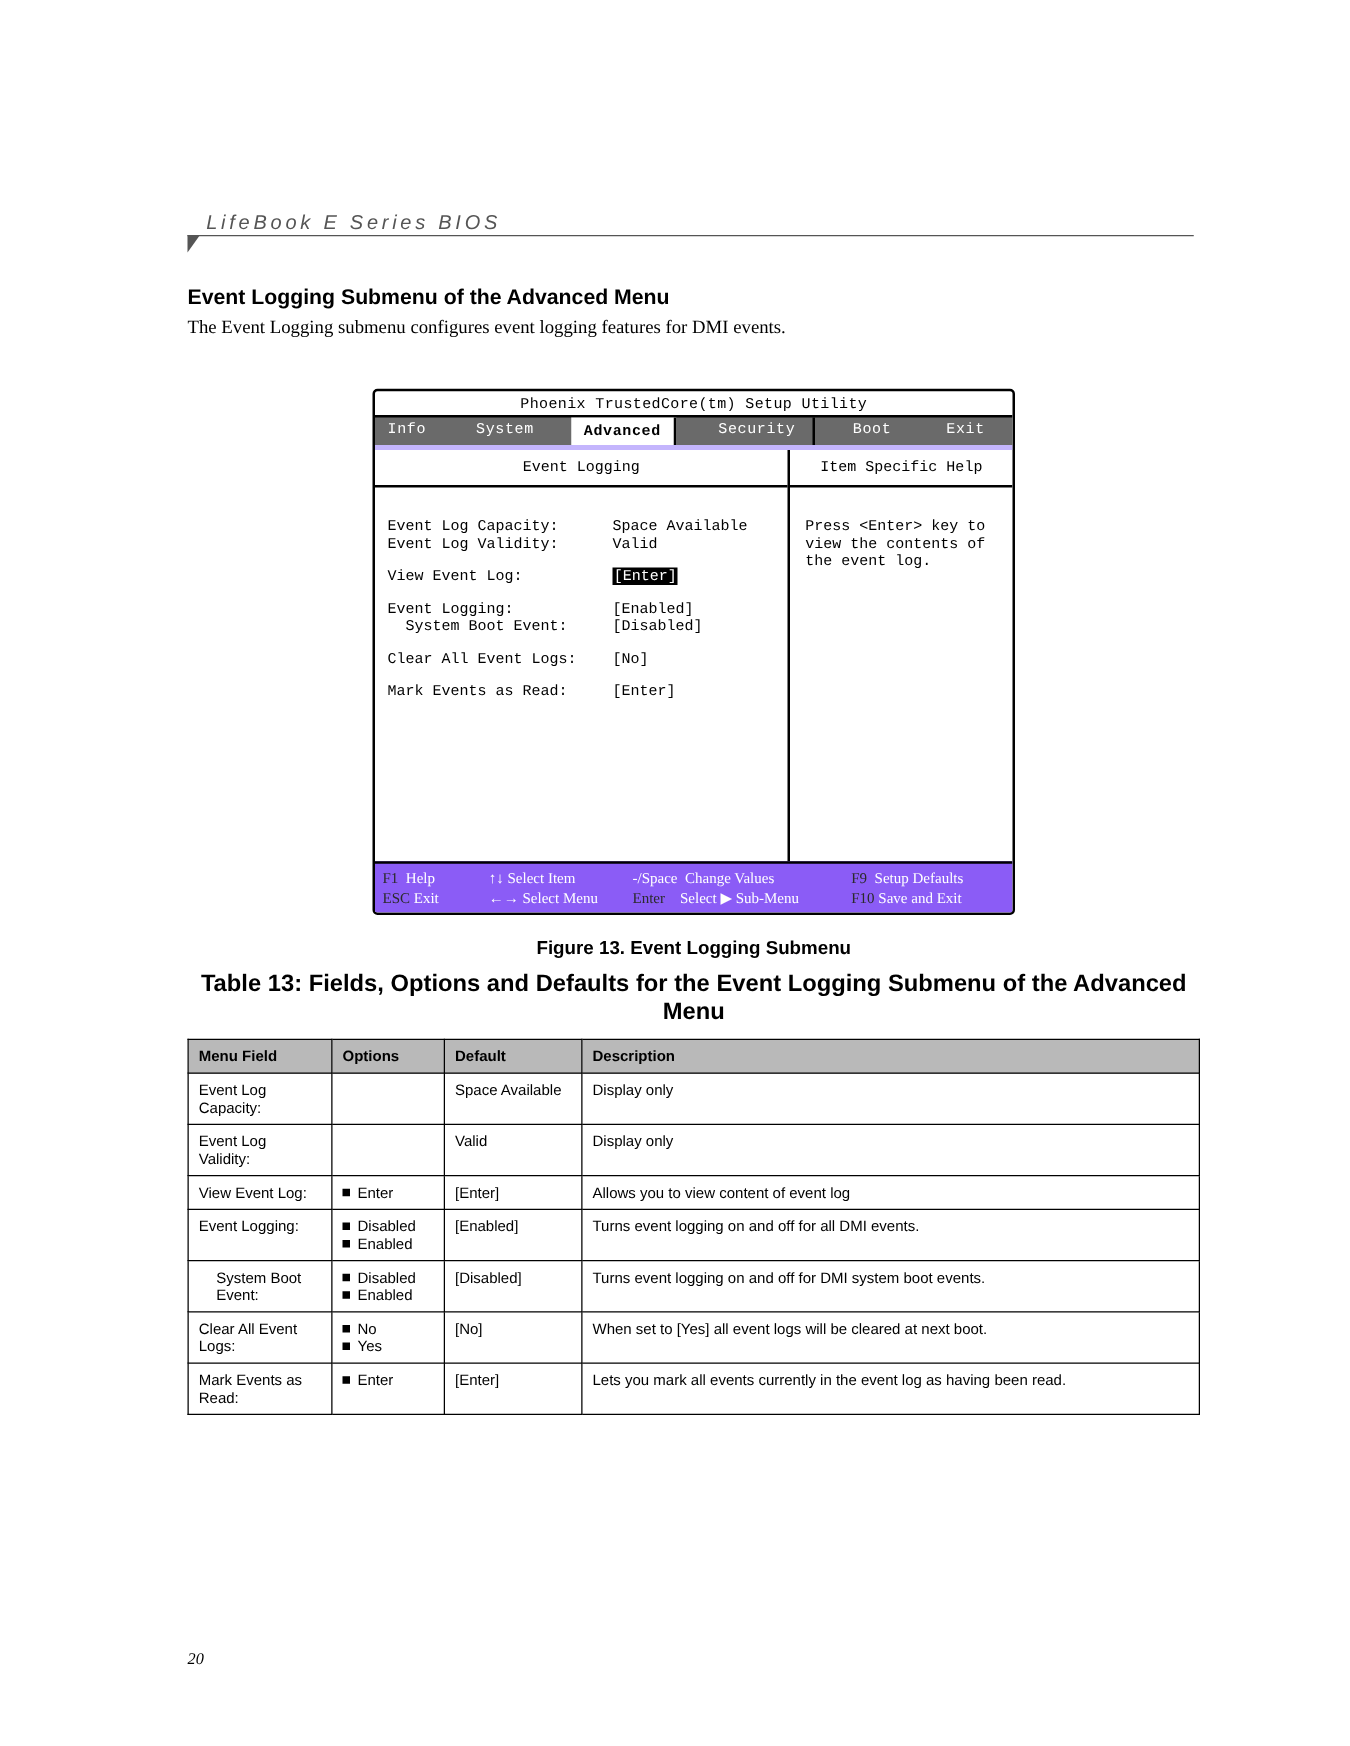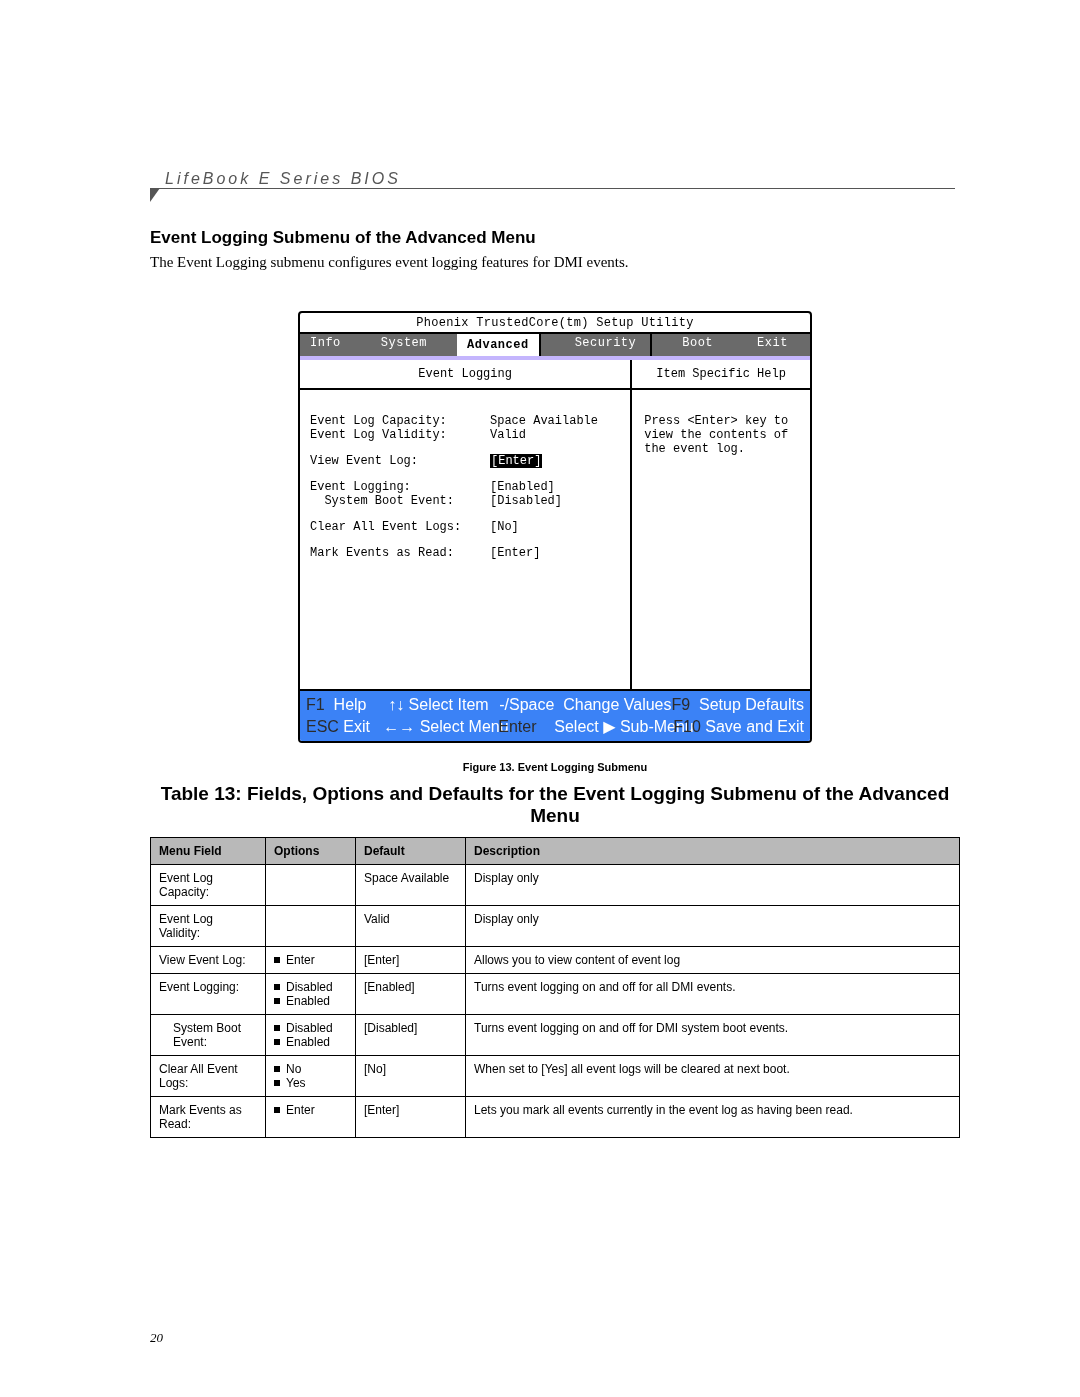--- a/index.html
+++ b/index.html
@@ -117,40 +117,40 @@
   .bios-content-right {
     padding: 24px 12px 10px 12px;
     min-height: 215px;
   }
   .bios-row { display: flex; }
   .bios-row .lab { width: 180px; white-space: pre; }
   .bios-row .val { white-space: pre; }
   .hl { background: #000; color: #fff; padding: 0 1px; }
 
   .bios-footer {
-    background: #3b82f6;
+    background: #8b5cf6;
     color: #fff;
     border-top: 2px solid #000;
     padding: 3px 6px 4px 6px;
-    font-family: Liberation Sans, sans-serif;
-    font-size: 16px;
+    font-family: Liberation Serif, serif;
+    font-size: 12px;
     line-height: 1.35;
   }
   .bios-frow { display: flex; }
   .bios-fcol1 { width: 85px; white-space: pre; }
   .bios-fcol2 { width: 115px; white-space: pre; }
   .bios-fcol3 { width: 175px; white-space: pre; }
   .bios-fcol4 { flex:1; white-space: pre; }
   .key-d { color: #2b2b2b; }
 
   .fig-caption {
     text-align: center;
     font-family: Arial, Helvetica, sans-serif;
     font-weight: bold;
-    font-size: 11px;
+    font-size: 15px;
     margin: 18px 0 10px 0;
   }
   .table-caption {
     text-align: center;
     font-family: Arial, Helvetica, sans-serif;
     font-weight: bold;
     font-size: 19px;
     margin-bottom: 10px;
   }
 
@@ -177,21 +177,21 @@
   table.spec td .bullet {
     display:inline-block; width:6px; height:6px; background:#000;
     margin-right:6px; vertical-align: middle; position: relative; top:-1px;
   }
   table.spec col.c1 { width: 115px; }
   table.spec col.c2 { width: 90px; }
   table.spec col.c3 { width: 110px; }
 
   .page-num {
     position: absolute;
-    bottom: 51px;
+    bottom: 62px;
     left: 150px;
     font-style: italic;
     font-size: 13px;
   }
 </style>
 </head>
 <body>
 
 <div class="page">
 

